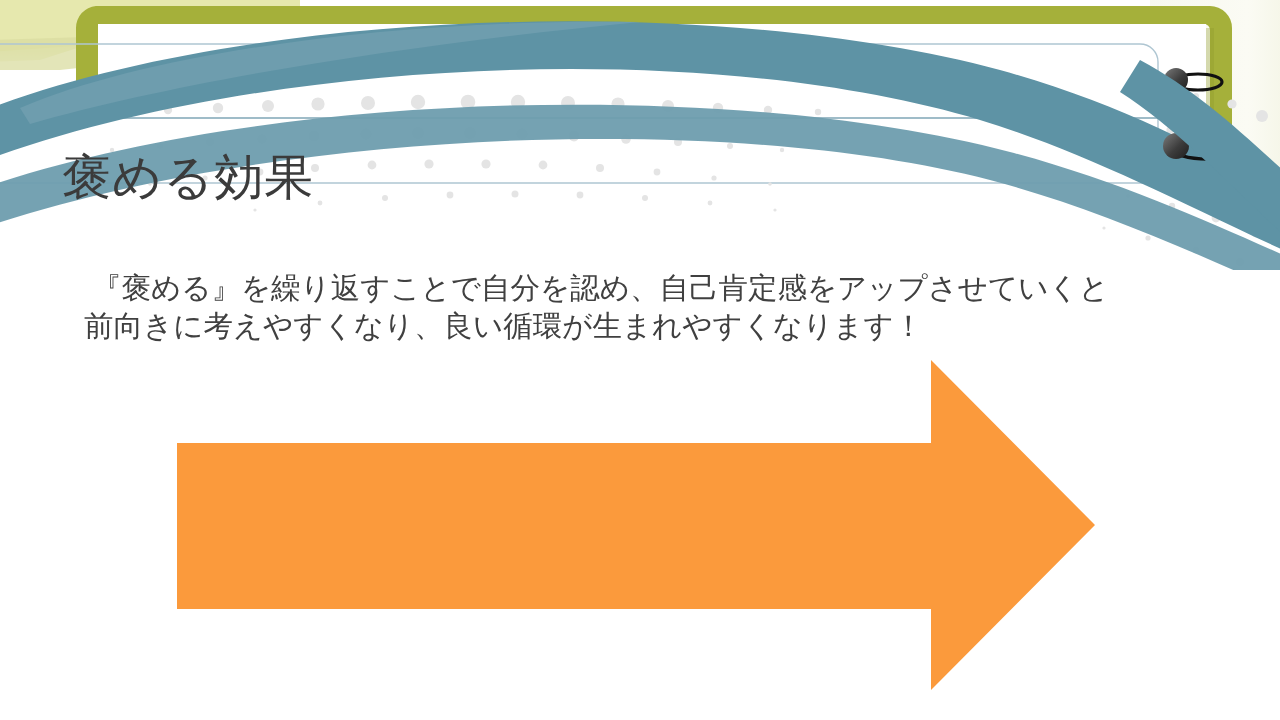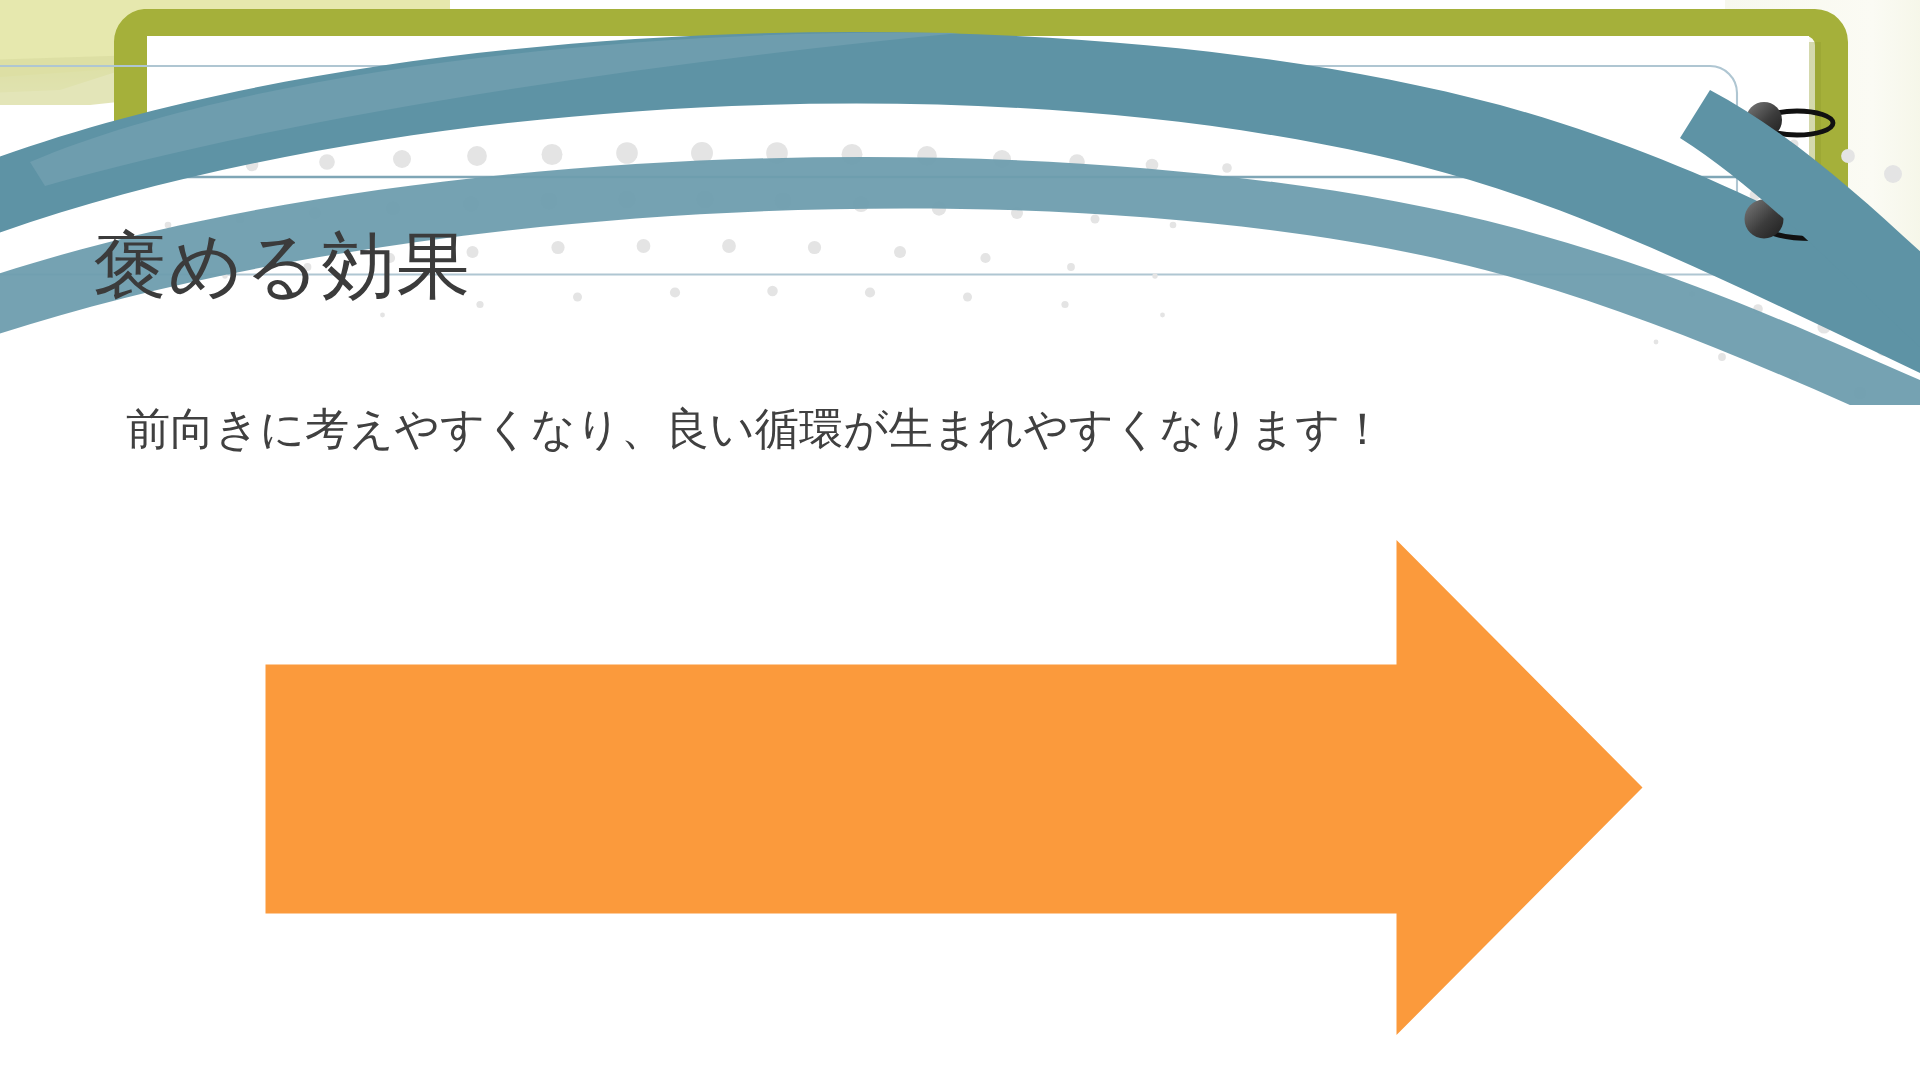--- a/index.html
+++ b/index.html
@@ -176,20 +176,21 @@
         </g>
 
         <path d="M 1140,60 C 1200,92 1250,140 1300,186 L 1300,250 C 1236,192 1180,130 1120,92 Z" fill="#5E93A5"></path>
       </g>
     </svg>
   </div>
 
   <div id="title">褒める効果</div>
 
   <div id="bodytext">
+    <span class="ln ln1">『褒める』を繰り返すことで自分を認め、自己肯定感をアップさせていくと</span>
     <span class="ln ln2">前向きに考えやすくなり、良い循環が生まれやすくなります！</span>
   </div>
 
   <div id="diagram">
 
     <svg id="arrowsvg" width="1280" height="380" viewBox="0 0 1280 380" xmlns="http://www.w3.org/2000/svg">
 
       <path d="M 177,103 L 931,103 L 931,20 L 1095,185 L 931,350 L 931,269 L 177,269 Z" fill="#FB9A3C"></path>
     </svg>
 

